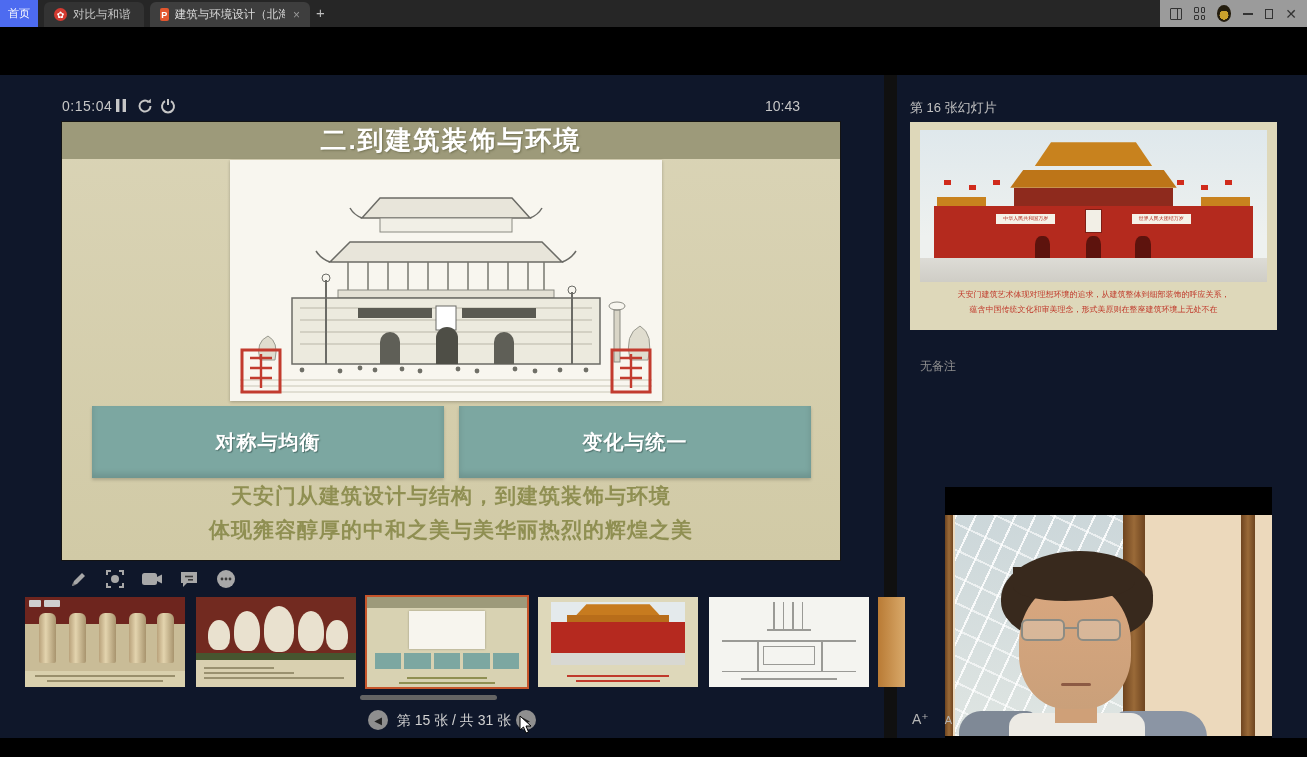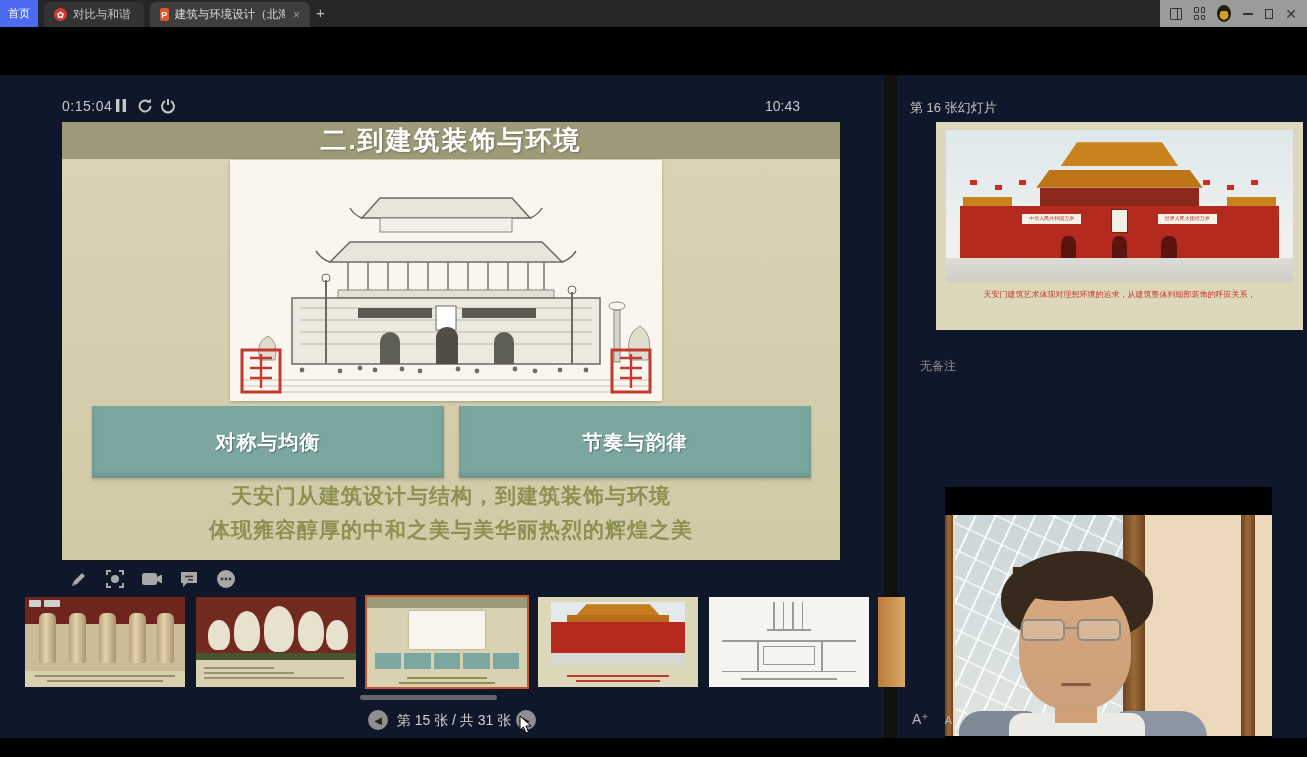--- a/index.html
+++ b/index.html
@@ -100,21 +100,21 @@
 
   
   .nav { position:absolute; left:360px; top:633px; width:185px; height:26px; color:#d2d2d2; }
   .nav-btn { position:absolute; top:2px; width:20px; height:20px; border-radius:50%; background:#8f8f8f; color:#222;
              display:flex; align-items:center; justify-content:center; font-size:10px; }
   .nav-prev { left:8px; } .nav-next { left:156px; }
   .nav-label { position:absolute; left:34px; top:4px; width:120px; text-align:center; font-size:14px; }
 
   
   .rp-header { position:absolute; left:910px; top:24px; color:#c2c2c2; font-size:13px; }
-  .preview { position:absolute; left:936px; top:47px; width:367px; height:208px; background:#ded8ba; padding:8px 10px 6px; }
+  .preview { position:absolute; left:910px; top:47px; width:367px; height:208px; background:#ded8ba; padding:8px 10px 6px; }
   .pv-photo { position:relative; width:100%; height:152px; background:#e2e9eb; overflow:hidden; }
   .pv-sky { position:absolute; inset:0; background:linear-gradient(#dfe8ec,#eef1ef 70%); }
   .pv-roof1 { position:absolute; left:33%; top:8%; width:34%; height:16%; background:#c8821e; clip-path:polygon(14% 0,86% 0,100% 100%,0 100%); }
   .pv-roof2 { position:absolute; left:26%; top:26%; width:48%; height:12%; background:#bd7518; clip-path:polygon(8% 0,92% 0,100% 100%,0 100%); }
   .pv-balcony { position:absolute; left:27%; top:38%; width:46%; height:12%; background:#8e2a1d; }
   .pv-wall { position:absolute; left:4%; top:50%; width:92%; height:34%; background:#b42a1e; }
   .pv-sideroof { position:absolute; top:44%; width:14%; height:7%; background:#c8821e; }
   .pv-portrait { position:absolute; left:47.5%; top:52%; width:5%; height:16%; background:#f2efe6; border:1px solid #7e1f16; }
   .pv-banner { position:absolute; top:55%; width:17%; height:7%; background:#f5f2e8; color:#b42a1e; font-size:5px; line-height:1;
                display:flex; align-items:center; justify-content:center; overflow:hidden; white-space:nowrap; }
@@ -295,21 +295,21 @@
           </g>
           <g>
             <rect x="382" y="190" width="38" height="42" fill="none" stroke="#c23b2e" stroke-width="3"></rect>
             <path d="M390 198 h22 M390 208 h22 M390 218 h22 M401 194 v34" stroke="#c23b2e" stroke-width="2.4" fill="none"></path>
           </g>
         </svg>
       </div>
 
       <div class="btn-row">
         <div class="teal-btn">对称与均衡</div>
-        <div class="teal-btn">节奏与韵律</div>
+        <div class="teal-btn">变化与统一</div>
       </div>
 
       <div class="slide-cap cap2">体现雍容醇厚的中和之美与美华丽热烈的辉煌之美</div>
       <div class="slide-cap cap1">天安门从建筑设计与结构，到建筑装饰与环境</div>
     </div>
 
     <div class="tools">
       <span class="tool-btn">
         <svg width="19" height="19" viewBox="0 0 19 19">
             <path d="M3 16 L5 11 L13 3 L16 6 L8 14 Z" fill="#a8a8a8"></path>
@@ -437,20 +437,21 @@
         <div class="pv-portrait"></div>
         <div class="pv-banner" style="left:22%">中华人民共和国万岁</div>
         <div class="pv-banner" style="left:61%">世界人民大团结万岁</div>
         <span class="pv-arch" style="left:33%"></span>
           <span class="pv-arch" style="left:47.8%"></span>
           <span class="pv-arch" style="left:62%"></span>
         <div class="pv-crowd"></div>
       </div>
       <div class="pv-cap">
         <div>天安门建筑艺术体现对理想环境的追求，从建筑整体到细部装饰的呼应关系，</div>
+        <div>蕴含中国传统文化和审美理念，形式美原则在整座建筑环境上无处不在</div>
       </div>
     </div>
 
     <div class="notes">无备注</div>
 
     <div class="webcam">
       <div class="wc-video">
         <div class="glass"></div>
         <div class="wood" style="left:0;width:8px"></div>
         <div class="wood" style="left:178px;width:22px"></div>

